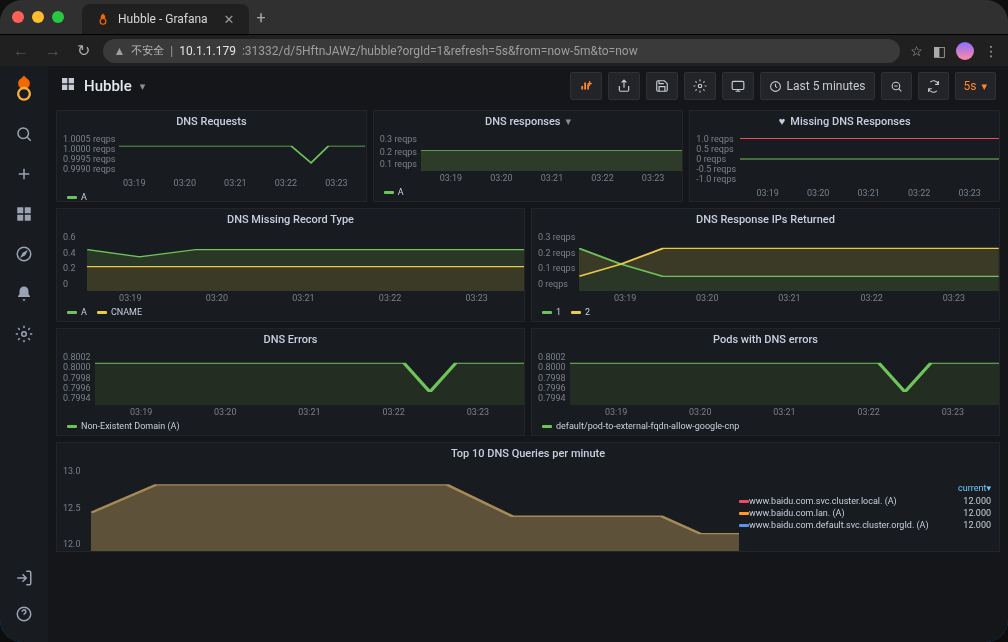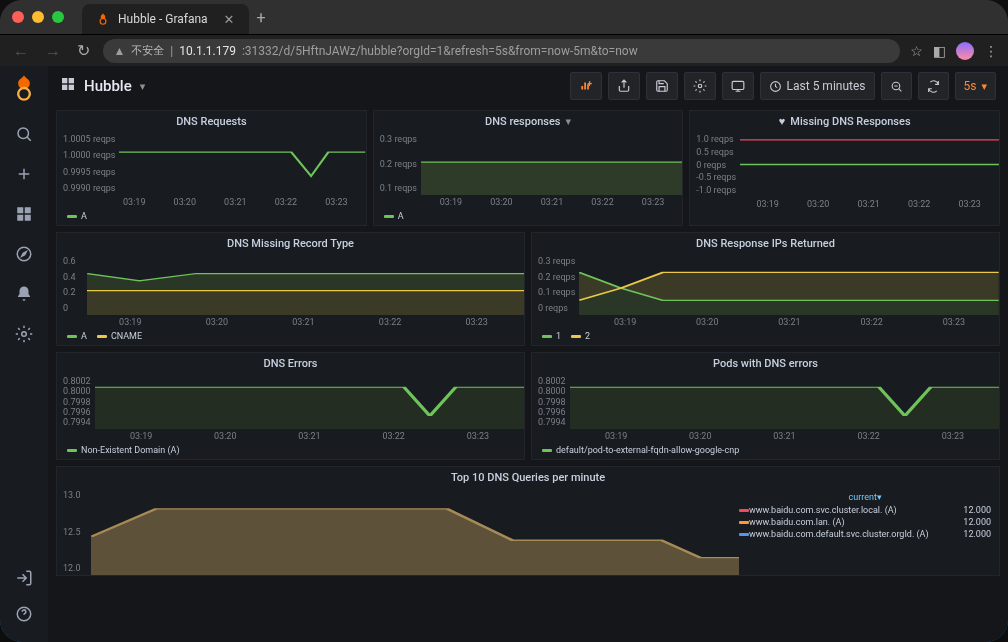--- a/index.html
+++ b/index.html
@@ -43,28 +43,28 @@
 .panel { background: #181b1f; border: 1px solid #22252b; display: flex; flex-direction: column; position: relative; }
 .panel-title { color: #c7d0df; font-size: 11px; text-align: center; padding: 4px 0; font-weight: 500; display: flex; justify-content: center; align-items: center; gap: 5px; }
 .panel-body { flex: 1; position: relative; display: flex; }
 .yaxis { display: flex; flex-direction: column; justify-content: space-between; font-size: 9px; color: #7b8088; text-align: left; padding: 2px 4px 2px 6px; }
 .chart-area { flex: 1; position: relative; }
 .chart-area svg { position: absolute; inset: 0; width: 100%; height: 100%; }
 .xaxis { display: flex; justify-content: space-around; font-size: 9px; color: #7b8088; padding: 2px 4px 2px 0; margin-left: 52px; }
 .legend { display: flex; gap: 10px; font-size: 9px; color: #c7d0df; padding: 2px 6px 4px 10px; align-items: center; }
 .legend-item { display: flex; align-items: center; gap: 4px; }
 .swatch { width: 10px; height: 3px; border-radius: 1px; }
-.row1 .panel { width: 33.33%; height: 116px; }
+.row1 .panel { width: 33.33%; height: 92px; }
 .row2 .panel { width: 50%; height: 114px; }
 .row3 .panel { width: 50%; height: 108px; }
 .row4 .panel { width: 100%; height: 110px; }
 .top10-body { display: flex; height: 100%; }
 .top10-chart { flex: 1; position: relative; display: flex; }
 .top10-legend { width: 260px; font-size: 9px; color: #c7d0df; padding: 4px 8px 0 0; }
-.top10-legend .hdr { color: #6ecaff; text-align: center; font-size: 9px; padding-bottom: 2px; }
+.top10-legend .hdr { color: #6ecaff; text-align: right; font-size: 9px; padding-bottom: 2px; margin-top: 15px; }
 .top10-legend .lrow { display: flex; align-items: center; padding: 1px 0; }
 .top10-legend .val { margin-left: auto; }
 .tiny-chev { font-size: 9px; color: #6ecaff; }
 .refresh-value { color: #ff8833; }
 </style>
 </head>
 <body>
 
 <div class="window-frame">
   <div class="titlebar">

